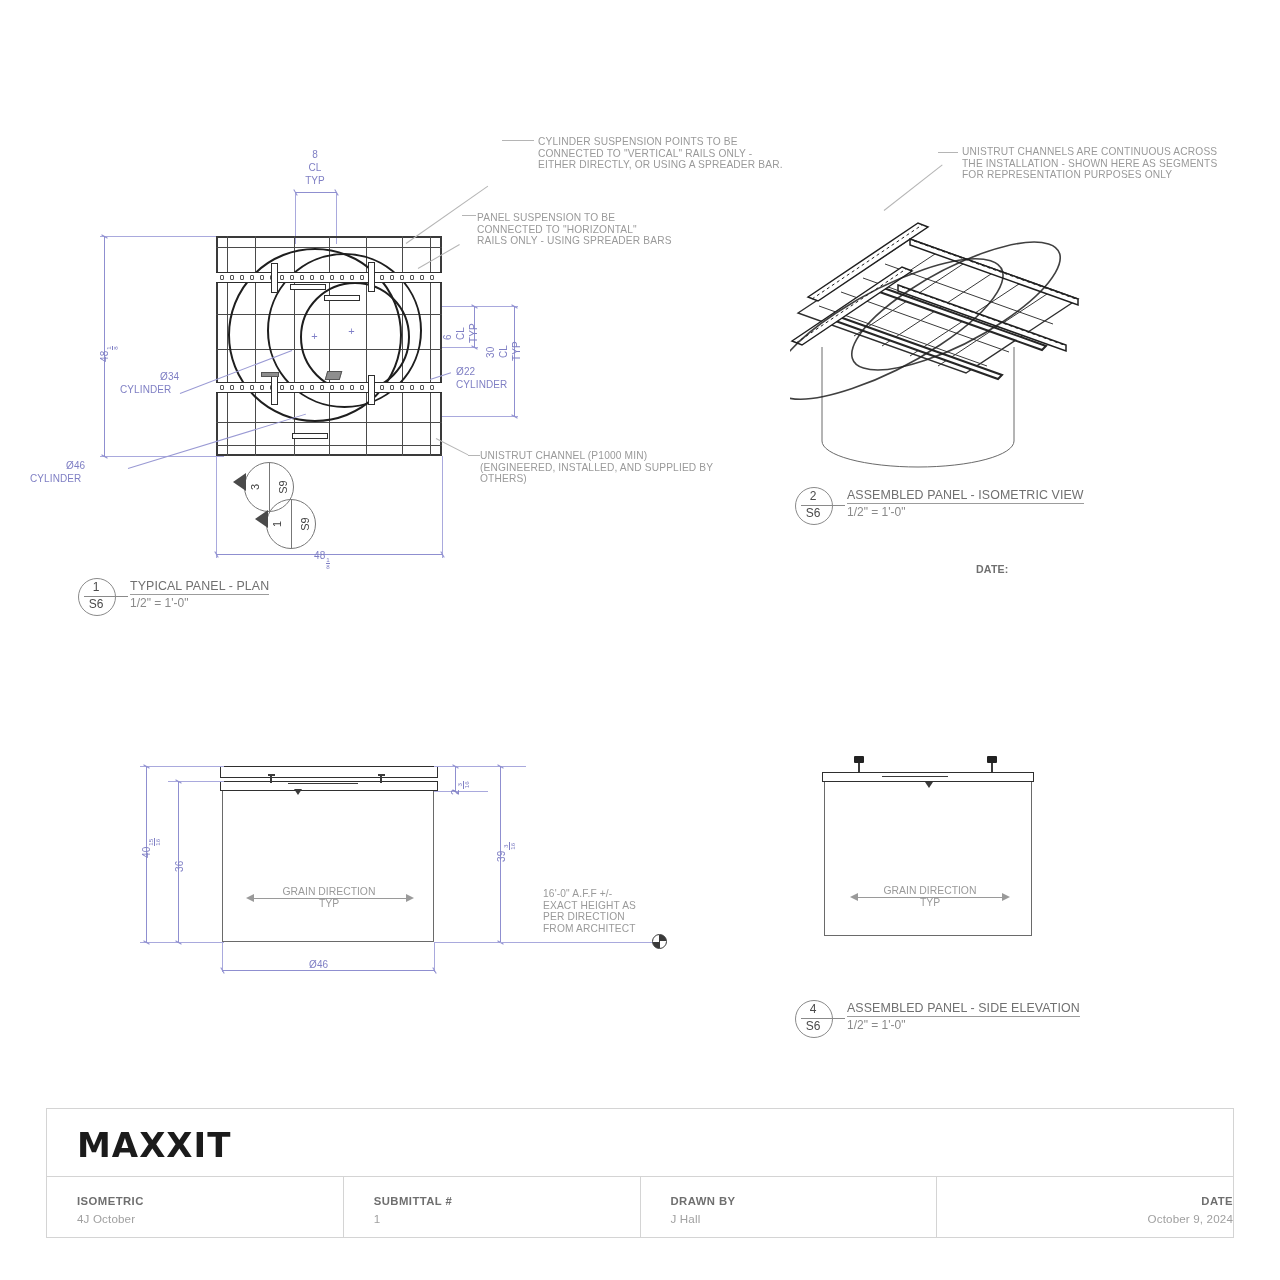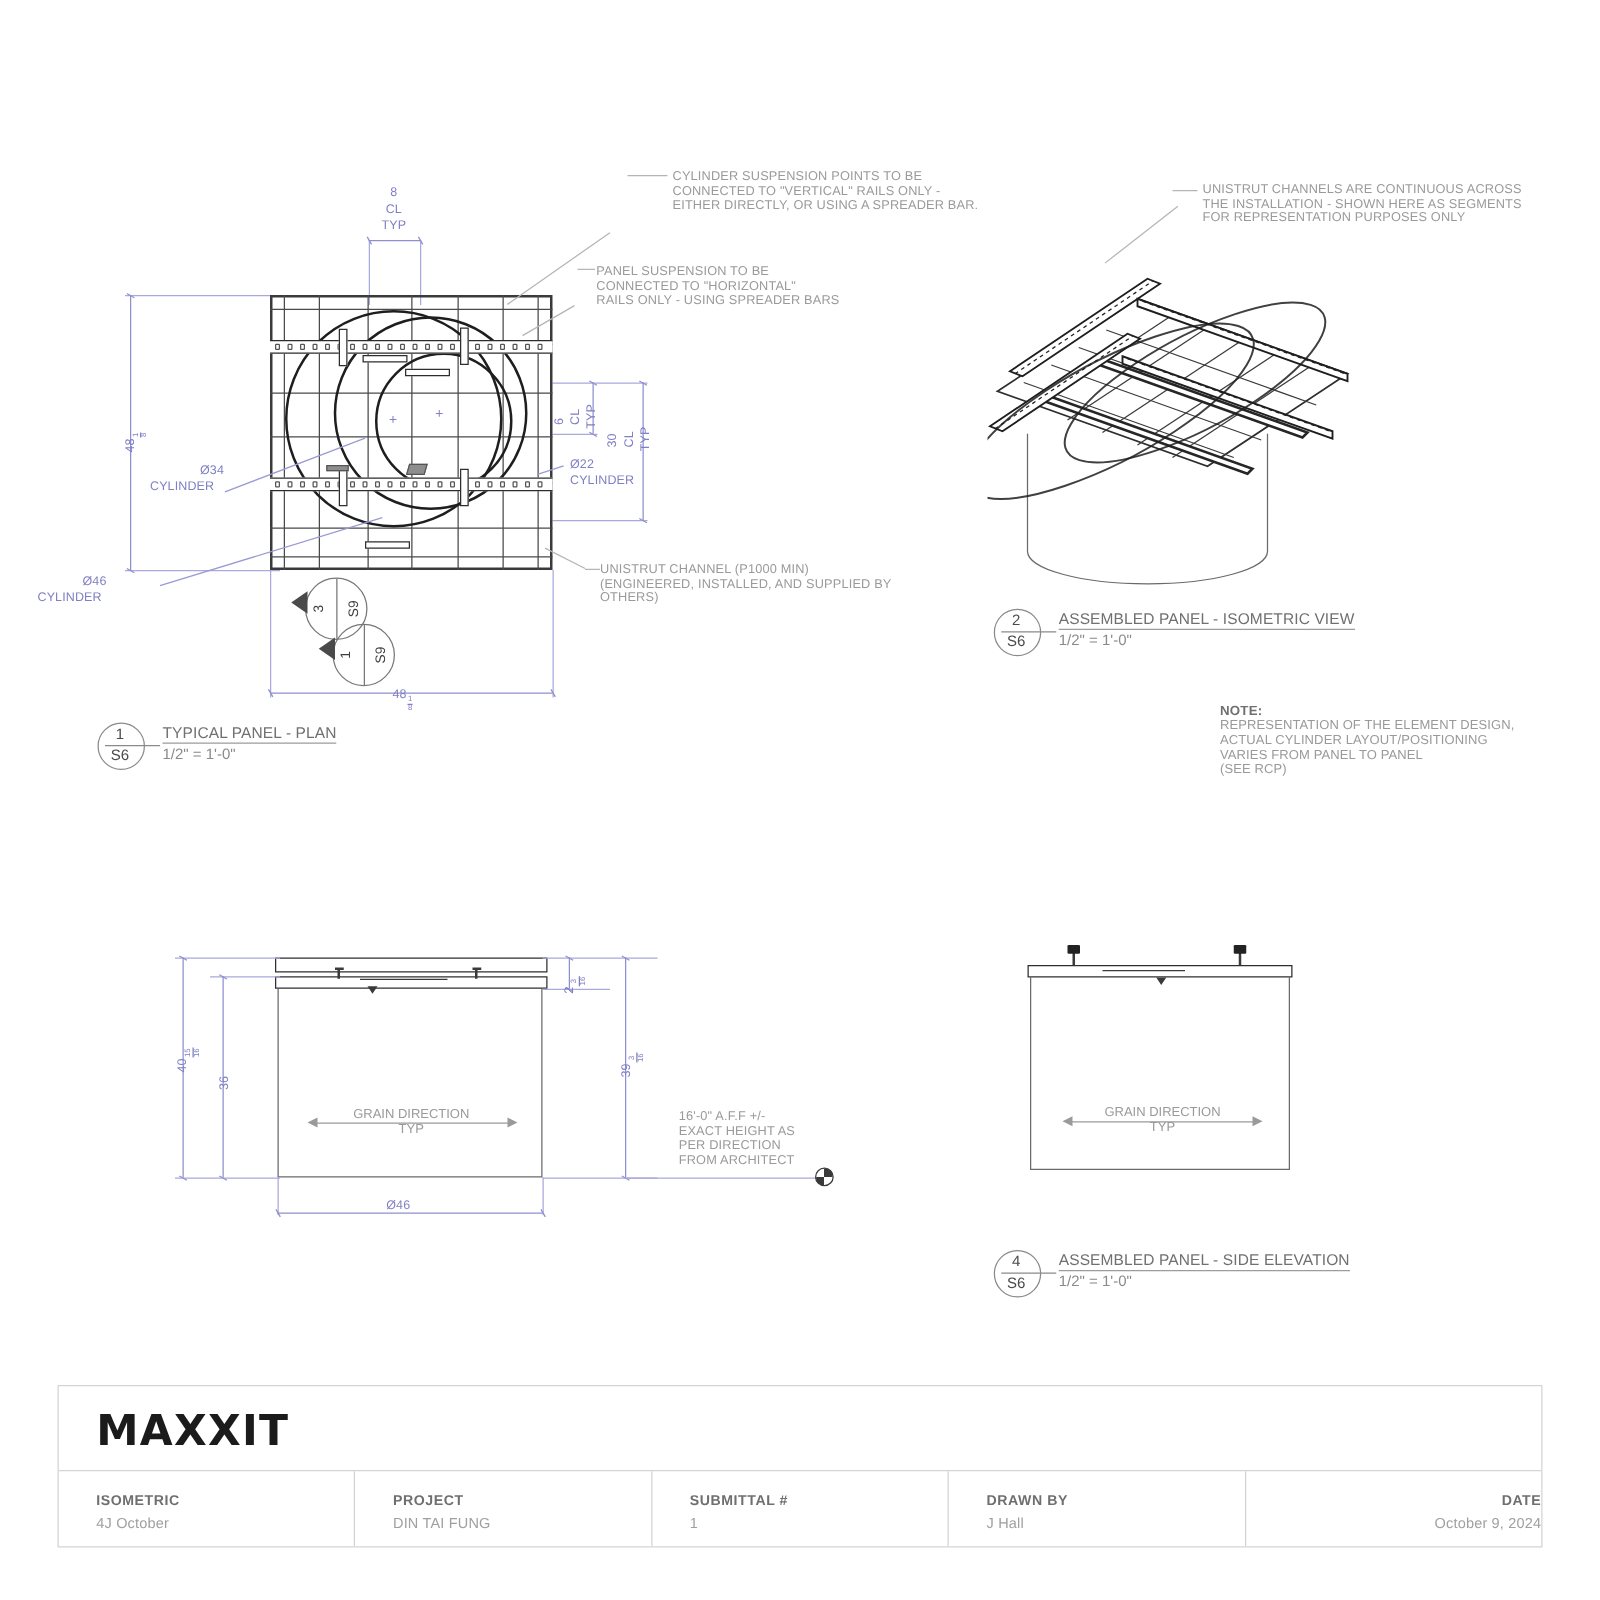--- a/index.html
+++ b/index.html
@@ -333,25 +333,21 @@
   <div class="dt" style="left:795px;top:487px;">
     <div class="circ2"></div>
       <div class="ln"></div>
     <div class="num">2</div>
     <div class="sht">S6</div>
     <div class="tt">ASSEMBLED PANEL - ISOMETRIC VIEW</div>
     <div class="sc">1/2" = 1'-0"</div>
   </div>
 
   <div id="notebox">
-    <div class="hd">NOTE:</div>
-    <div class="bd">REPRESENTATION OF THE ELEMENT DESIGN,
-ACTUAL CYLINDER LAYOUT/POSITIONING
-VARIES FROM PANEL TO PANEL
-(SEE RCP)</div>
+    <div class="hd">DATE:</div>
   </div>
 
   <div class="elev-body" style="left:222px;top:786px;width:212px;height:156px;"></div>
   <div class="rail" style="left:220px;top:766px;width:218px;height:12px;"></div>
   <div class="rail" style="left:220px;top:781px;width:218px;height:10px;"></div>
   <div class="hang" style="left:270px;top:776px;width:2px;height:7px;"></div>
   <div class="hang" style="left:268px;top:774px;width:7px;height:2px;"></div>
   <div class="hang" style="left:380px;top:776px;width:2px;height:7px;"></div>
   <div class="hang" style="left:378px;top:774px;width:7px;height:2px;"></div>
   <div class="tri" style="left:294px;top:789px;border-width:6px 4px 0 4px;border-color:#3a3a3a transparent transparent transparent;"></div>
@@ -430,24 +426,20 @@
   <div id="titleblock">
     <div id="tb-logo">
       <div class="logo">MAXXIT</div>
     </div>
     <div id="tb-cols">
       <div class="tbcol">
         <div class="lab">ISOMETRIC</div>
         <div class="val">4J October</div>
       </div>
       <div class="tbcol">
-        <div class="lab">PROJECT</div>
-        <div class="val">DIN TAI FUNG</div>
-      </div>
-      <div class="tbcol">
         <div class="lab">SUBMITTAL #</div>
         <div class="val">1</div>
       </div>
       <div class="tbcol">
         <div class="lab">DRAWN BY</div>
         <div class="val">J Hall</div>
       </div>
       <div class="tbcol">
         <div class="lab">DATE</div>
         <div class="val">October 9, 2024</div>

